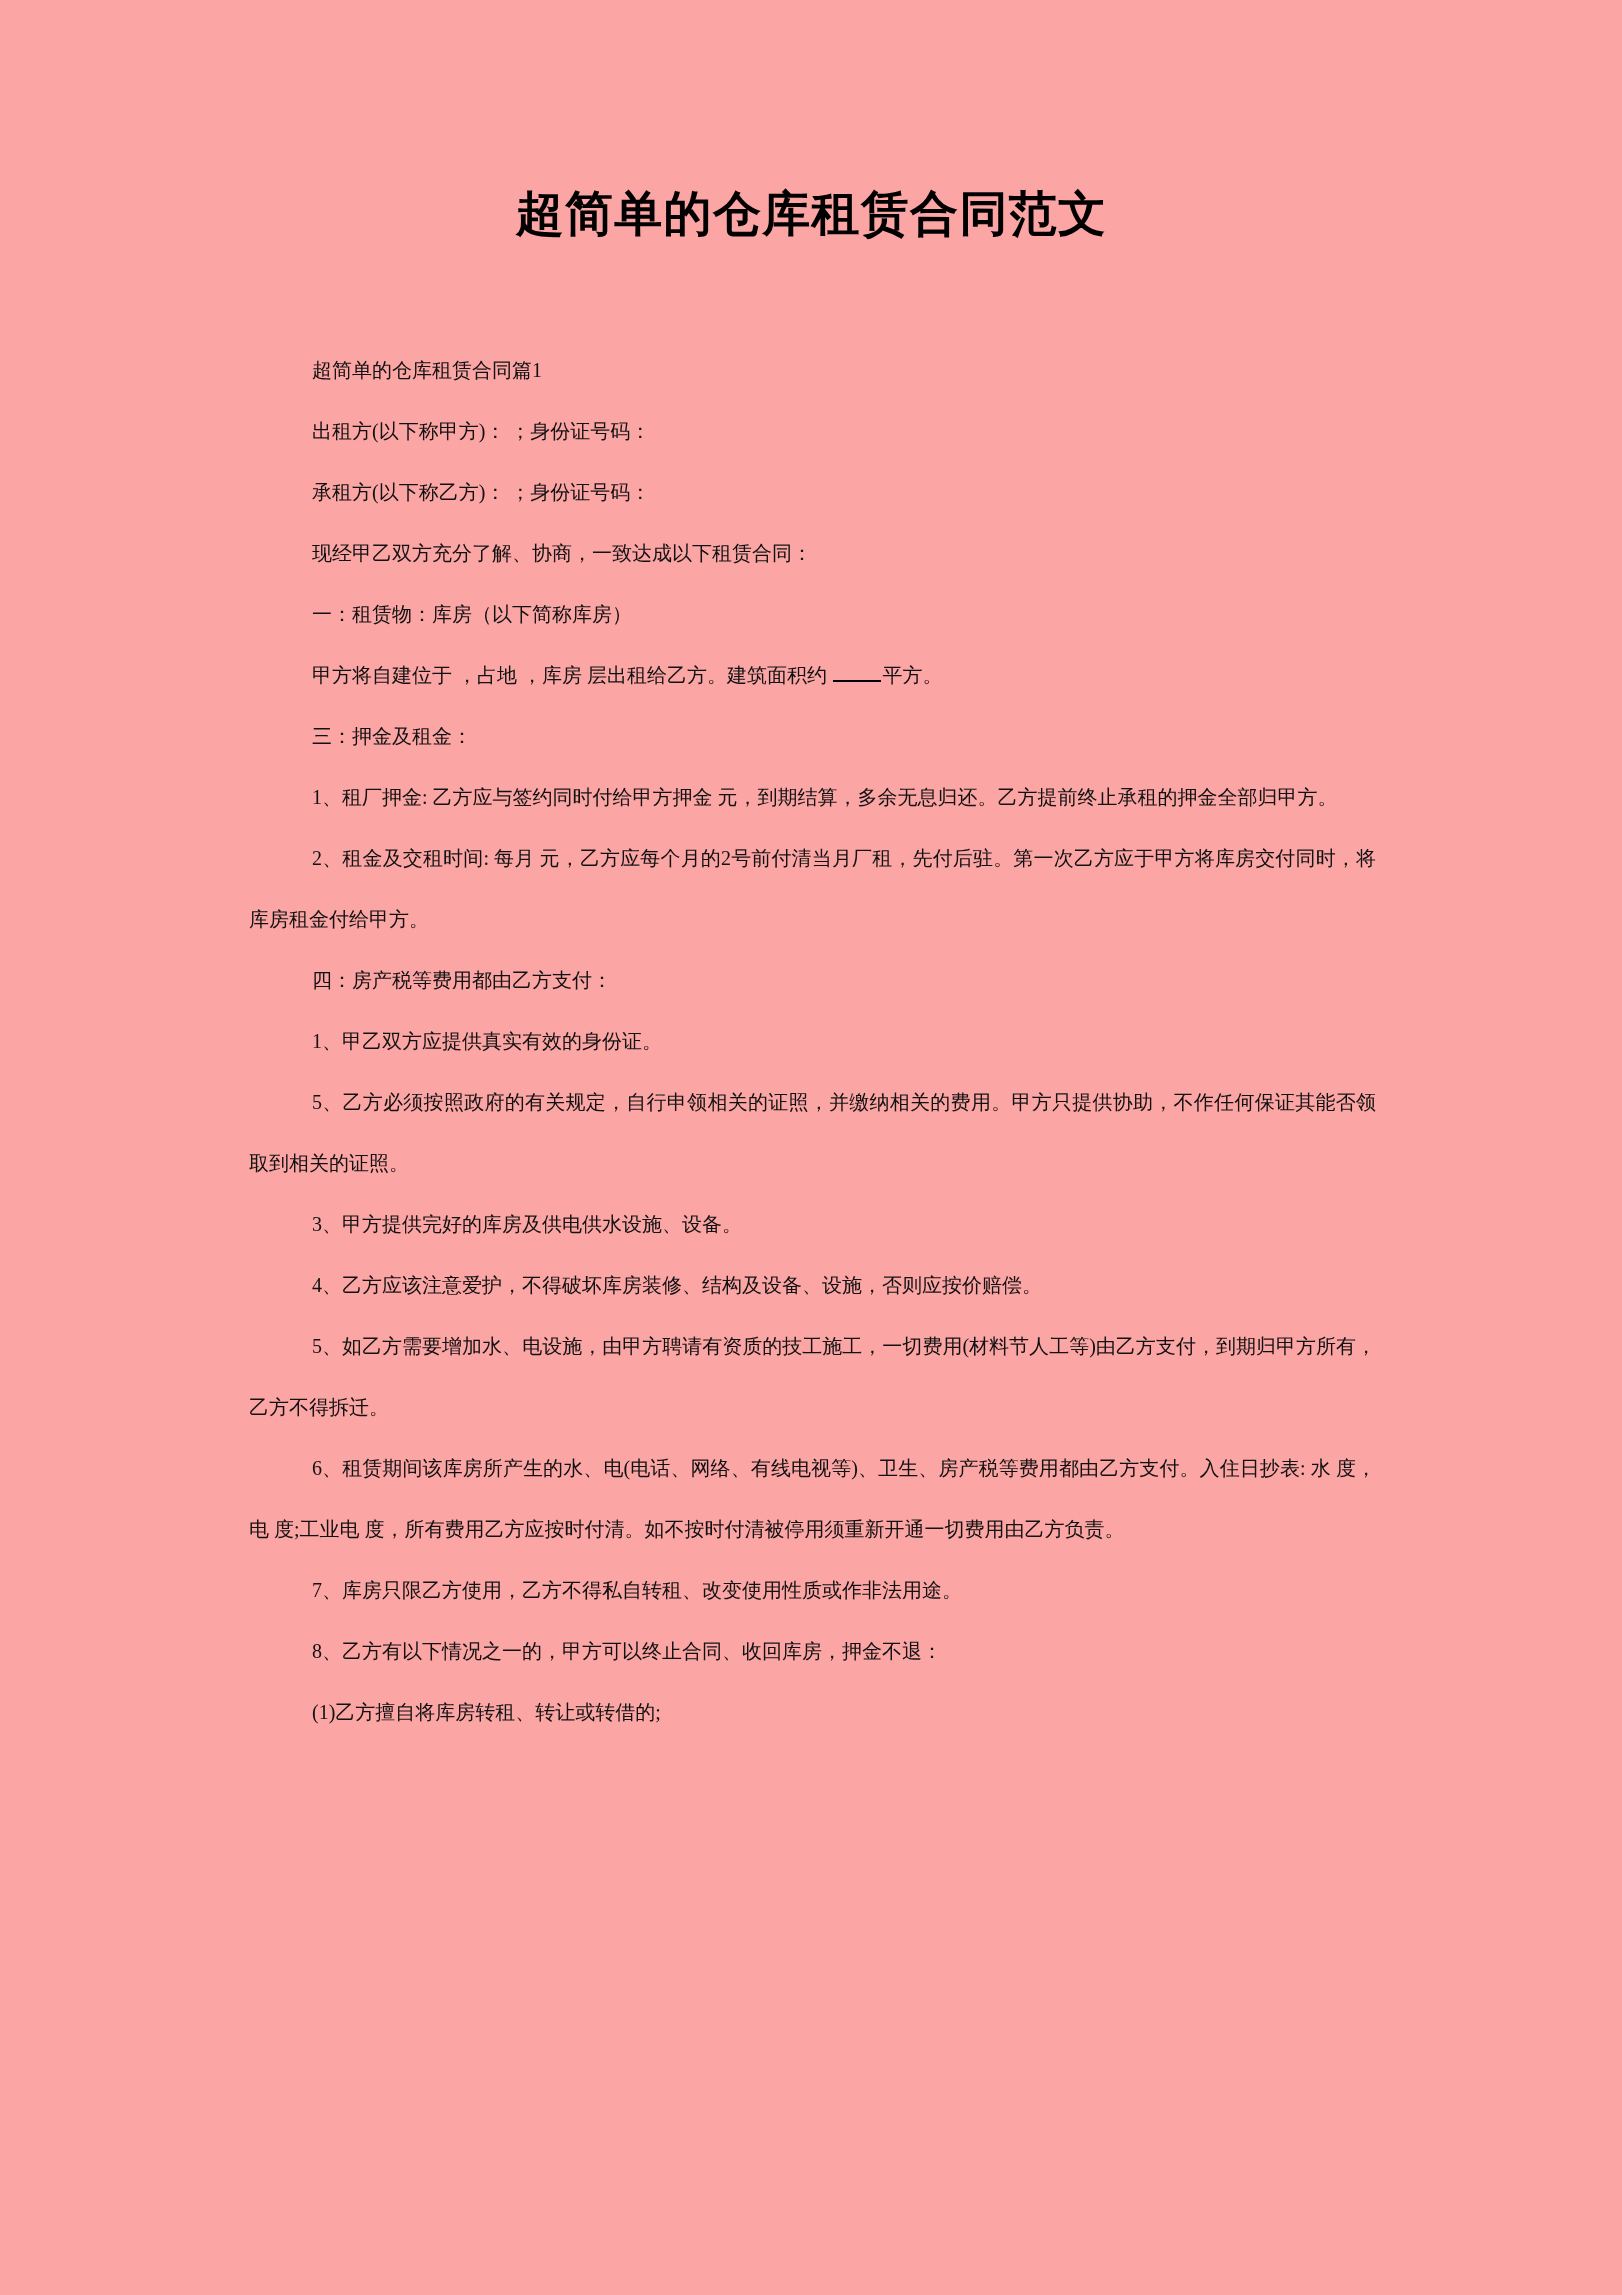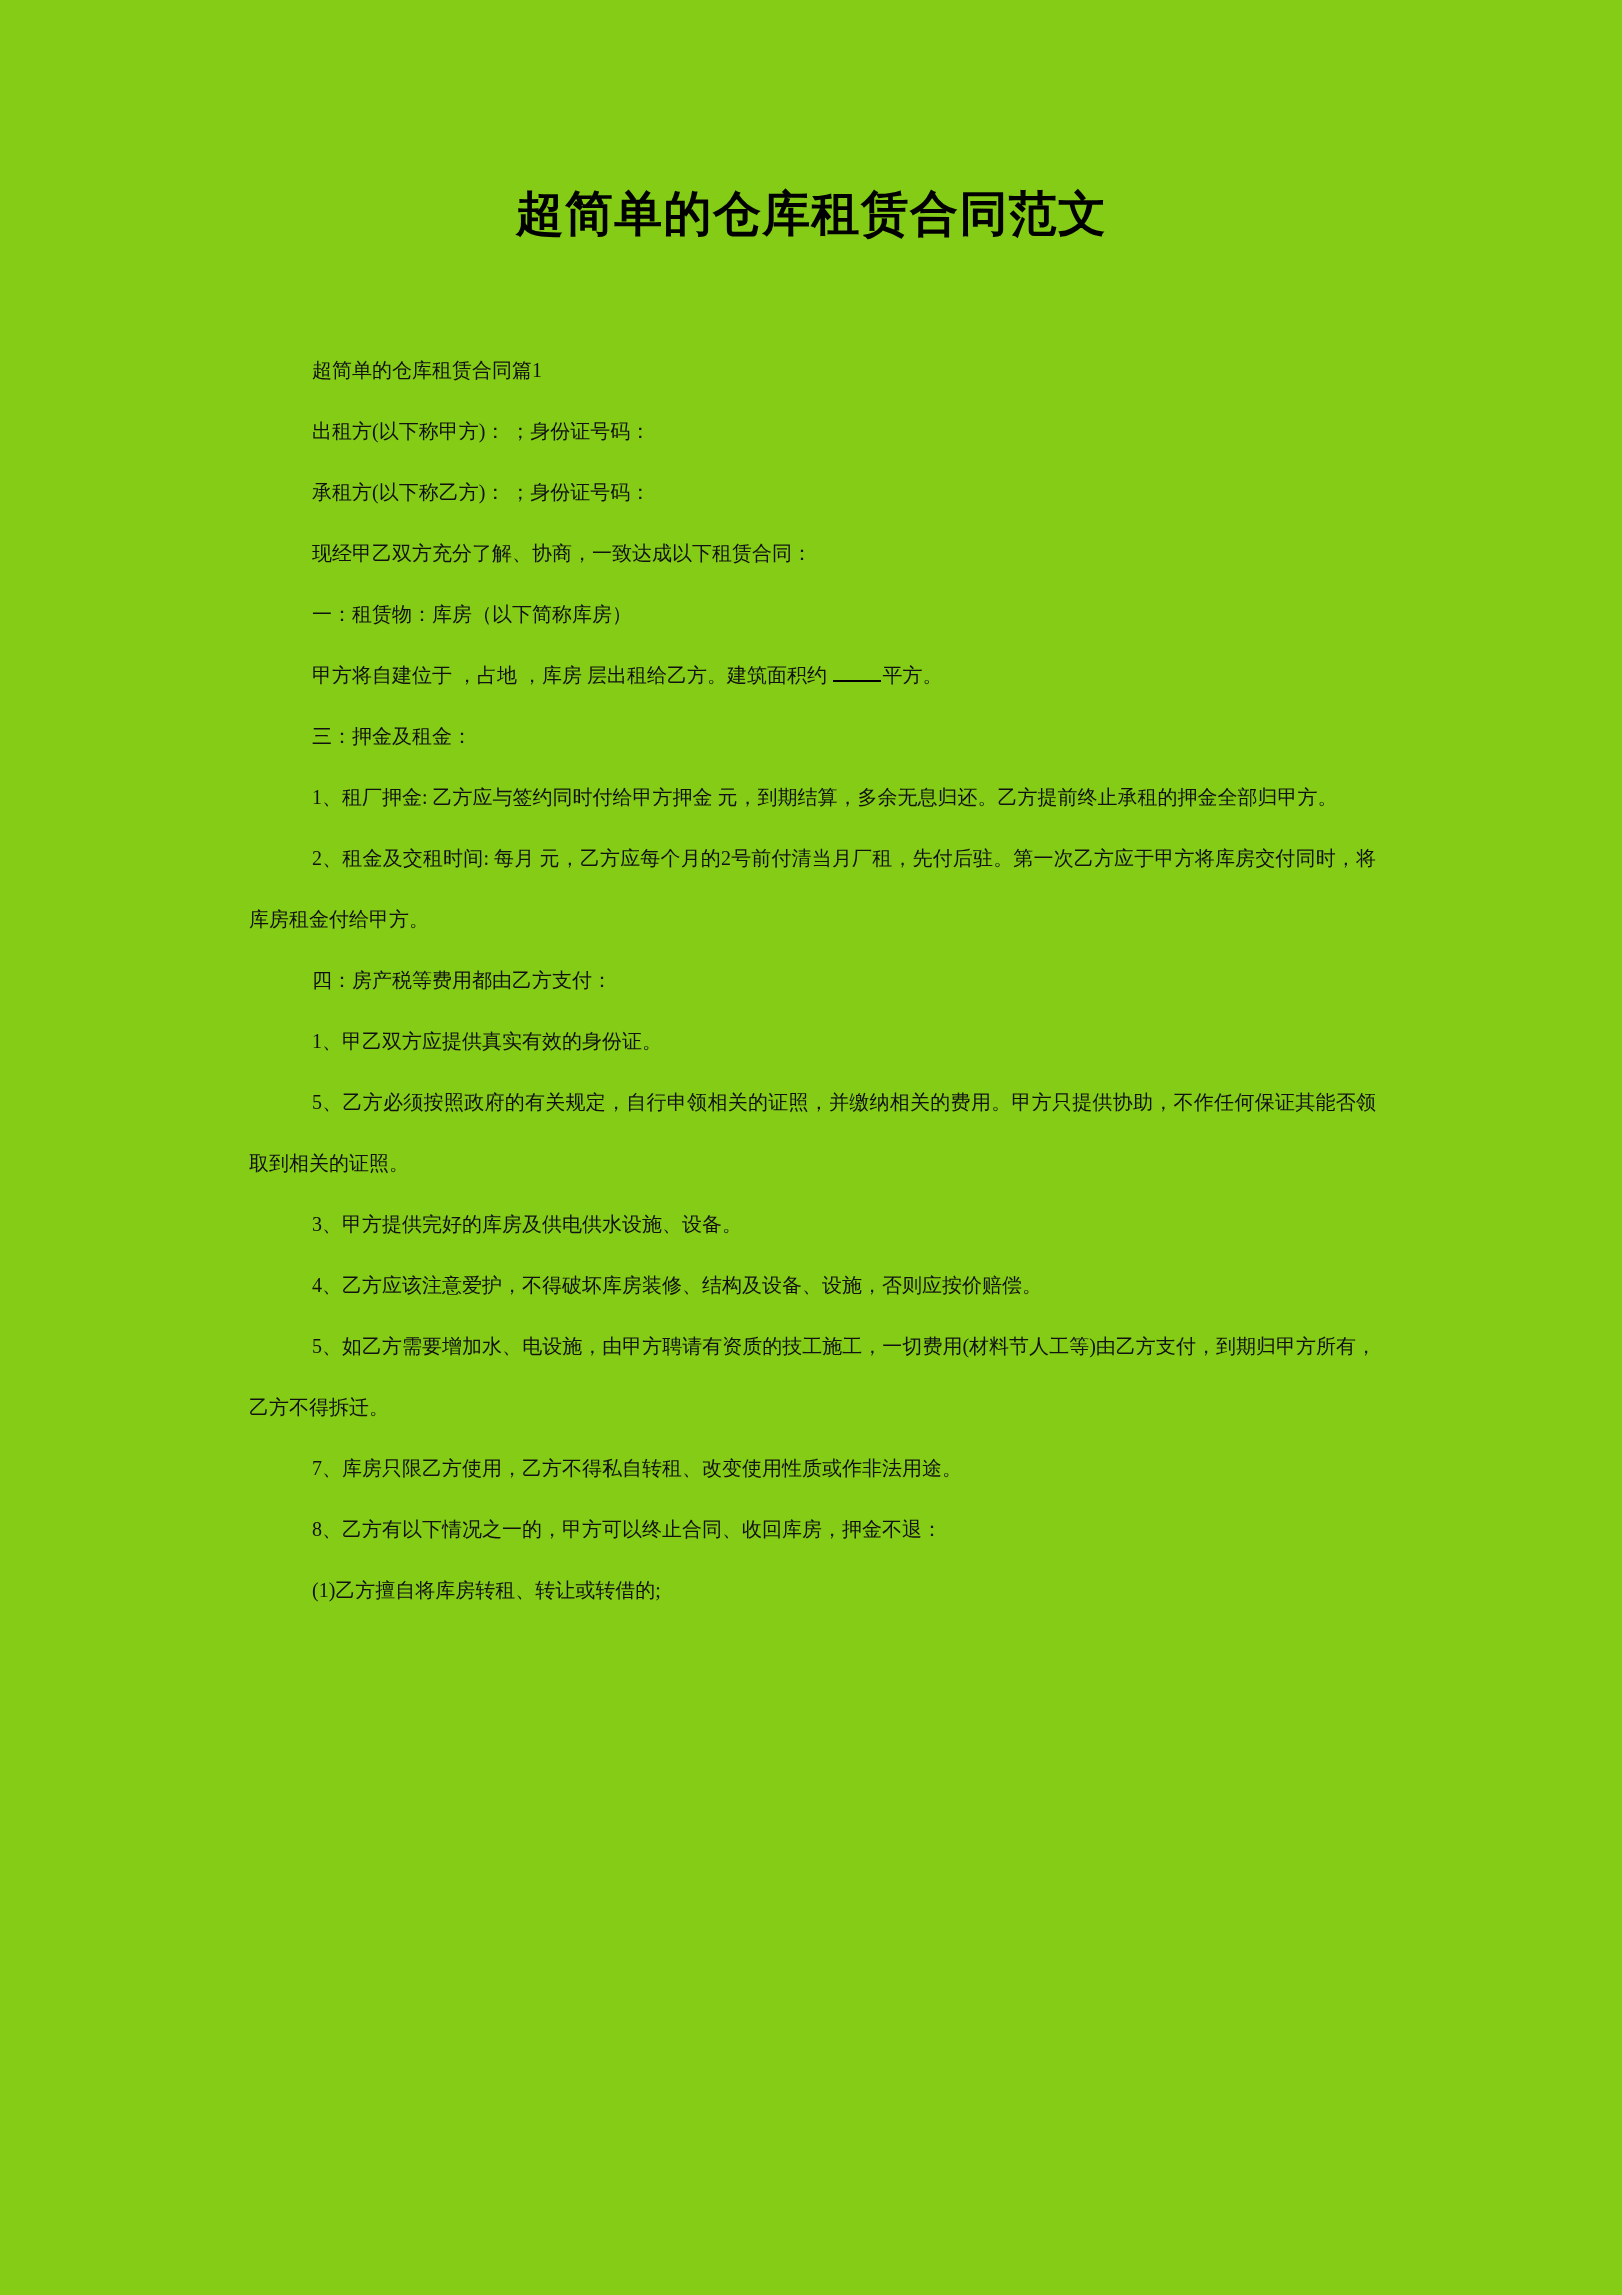--- a/index.html
+++ b/index.html
@@ -11,21 +11,21 @@
     width: 1623px;
     height: 2295px;
     font-family: "Liberation Serif", "DejaVu Serif", serif;
     color: #000000;
     overflow: hidden;
   }
   .page {
     position: relative;
     width: 1623px;
     height: 2295px;
-    background: #84cc16;
+    background: #fca5a5;
     box-sizing: border-box;
     padding: 0;
   }
   .doc-title {
     position: absolute;
     left: 0;
     right: 0;
     top: 182px;
     text-align: center;
     font-family: "DejaVu Sans", "Liberation Sans", sans-serif;
@@ -96,20 +96,21 @@
     <p class="para">1、甲乙双方应提供真实有效的身份证。</p>
 
     <p class="para">5、乙方必须按照政府的有关规定，自行申领相关的证照，并缴纳相关的费用。甲方只提供协助，不作任何保证其能否领取到相关的证照。</p>
 
     <p class="para">3、甲方提供完好的库房及供电供水设施、设备。</p>
 
     <p class="para">4、乙方应该注意爱护，不得破坏库房装修、结构及设备、设施，否则应按价赔偿。</p>
 
     <p class="para">5、如乙方需要增加水、电设施，由甲方聘请有资质的技工施工，一切费用(材料节人工等)由乙方支付，到期归甲方所有，乙方不得拆迁。</p>
 
+    <p class="para">6、租赁期间该库房所产生的水、电(电话、网络、有线电视等)、卫生、房产税等费用都由乙方支付。入住日抄表: 水 度，电 度;工业电 度，所有费用乙方应按时付清。如不按时付清被停用须重新开通一切费用由乙方负责。</p>
 
     <p class="para">7、库房只限乙方使用，乙方不得私自转租、改变使用性质或作非法用途。</p>
 
     <p class="para">8、乙方有以下情况之一的，甲方可以终止合同、收回库房，押金不退：</p>
 
     <p class="para">(1)乙方擅自将库房转租、转让或转借的;</p>
 
   </div>
 </div>
 

